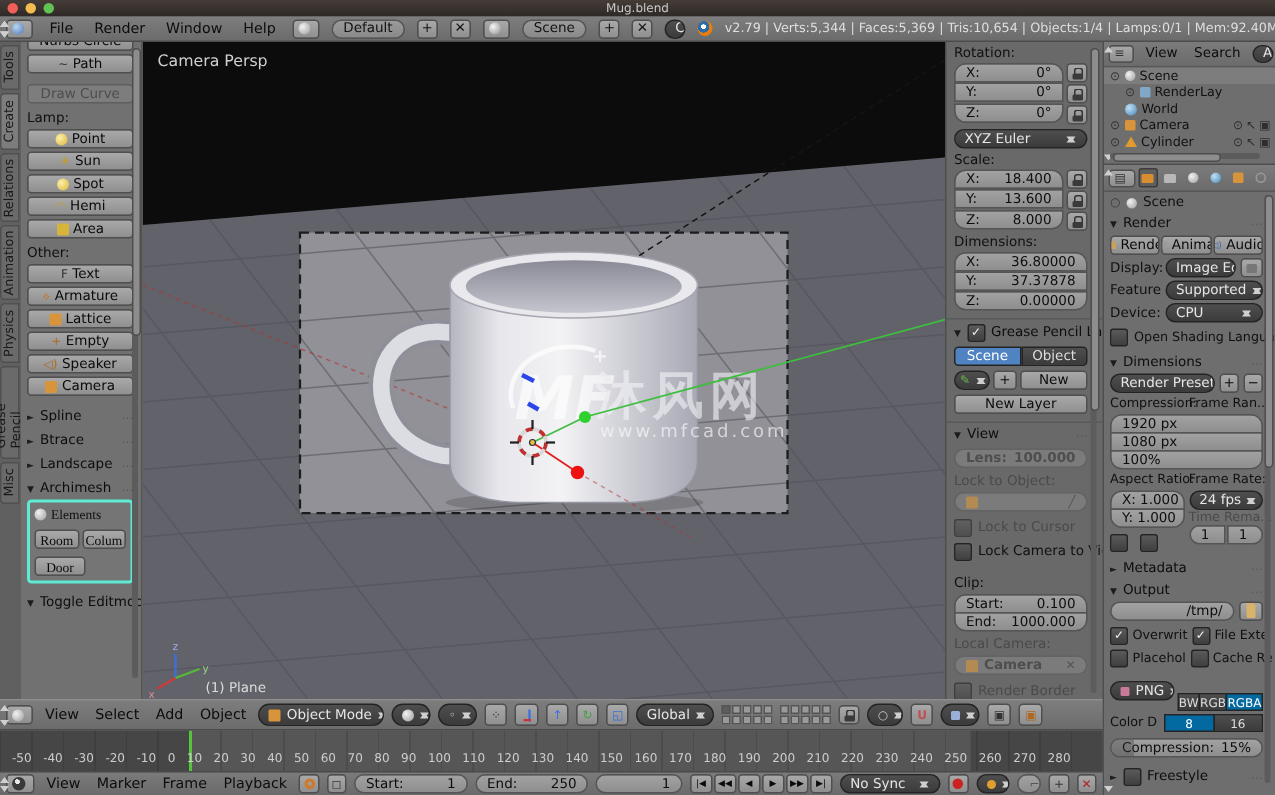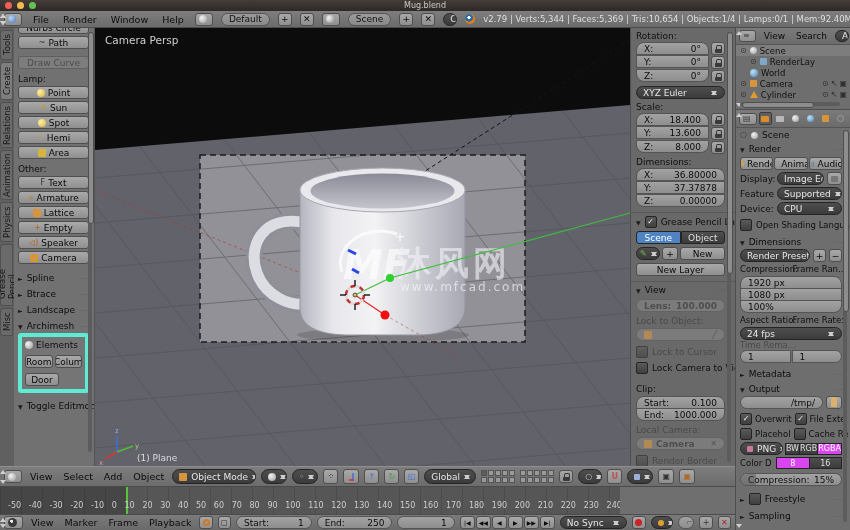--- a/index.html
+++ b/index.html
@@ -65,32 +65,32 @@
   
   #tabsCol{position:absolute;left:0;top:28px;width:14px;height:438px;background:#606060;display:flex;flex-direction:column;gap:2px;padding-top:2px;box-sizing:border-box;}
   .vtab{writing-mode:vertical-rl;transform:rotate(180deg);font-size:8.5px;color:#191919;background:#6a6a6a;
       border:1px solid #505050;border-radius:0 3px 3px 0;display:flex;align-items:center;justify-content:center;
       padding:6px 0;box-sizing:border-box;width:13px;}
   .vtab.active{background:#7d7d7d;}
   #shelf{position:absolute;left:14px;top:28px;width:81px;height:438px;background:#717171;
       border-right:1px solid #535353;box-sizing:border-box;padding:0 5px 0 4px;overflow:hidden;}
   #shelf .btn{margin-top:2px;}
   #shelf .sep{height:5px;}
-  .shelfbox{border:4px solid #5eead4;border-radius:3px;margin-top:2px;padding:3px;background:#757575;}
+  .shelfbox{border:2px solid #5eead4;border-radius:3px;margin-top:2px;padding:3px;background:#757575;font-family:Liberation Serif, serif;}
   
   #viewport{position:absolute;left:95px;top:28px;width:535px;height:438px;background:#64646d;overflow:hidden;}
   
   #vheader{position:absolute;left:0;top:466px;width:735px;height:21px;
       background:linear-gradient(#7d7d7d,#6c6c6c);border-top:1px solid #8e8e8e;border-bottom:1px solid #4b4b4b;
       display:flex;align-items:center;gap:5px;padding:0 4px;box-sizing:border-box;}
   .layers{display:grid;grid-template-columns:repeat(5,6px);grid-auto-rows:6px;gap:1px;}
   .layers .cell{background:#9a9a9a;border:1px solid #555;box-sizing:border-box;}
   .layers .cell.on{background:#5d5d5d;}
   
-  #tl-strip{position:absolute;left:0;top:487px;width:620px;height:27px;background:#565656;
+  #tl-strip{position:absolute;left:0;top:487px;width:735px;height:27px;background:#565656;
       background-image:repeating-linear-gradient(90deg,rgba(0,0,0,.12) 0 1px,transparent 1px 21px);overflow:hidden;}
   #tl-darkL{position:absolute;left:0;top:0;width:127px;height:27px;background:rgba(0,0,0,.18);}
   #tl-darkR{position:absolute;left:647px;top:0;width:88px;height:27px;background:rgba(0,0,0,.18);}
   #playhead{position:absolute;left:126px;top:0;width:2px;height:27px;background:#58c43c;}
   #ruler{position:absolute;left:8px;top:14px;width:706px;display:flex;justify-content:space-between;}
   .ruler-num{font-size:8px;color:#cdcdcd;}
   #tl-header{position:absolute;left:0;top:514px;width:735px;height:16px;
       background:linear-gradient(#7b7b7b,#6a6a6a);border-top:1px solid #4b4b4b;
       display:flex;align-items:center;gap:5px;padding:0 4px;box-sizing:border-box;}
   .transport{display:flex;gap:1px;}
@@ -122,21 +122,21 @@
   #props .hd{height:17px;margin:0 -8px 2px -4px;background:linear-gradient(#7b7b7b,#6b6b6b);
       border-bottom:1px solid #555;display:flex;align-items:center;gap:2px;padding:0 3px;}
   .ptab{width:13px;height:13px;border-radius:2px;display:flex;align-items:center;justify-content:center;flex:none;}
   .ptab.sel{background:#5f5f5f;border:1px solid #3c3c3c;box-sizing:border-box;}
   .prow{display:flex;align-items:center;gap:3px;margin-top:2px;}
   .pcols{display:flex;gap:3px;margin-top:2px;}
   .pcols>div{flex:1;min-width:0;}
   .c3{display:flex;gap:0;margin-top:2px;}
   .c3 .seg{flex:1;height:12px;display:flex;align-items:center;justify-content:center;font-size:8px;
       background:linear-gradient(#4e4e4e,#3b3b3b);color:#ddd;border:1px solid #242424;box-sizing:border-box;margin-left:-1px;}
-  .c3 .seg.on{background:#d946ef;color:#fff;}
+  .c3 .seg.on{background:#0369a1;color:#fff;}
   .slider{position:relative;}
   .slider .fill{position:absolute;left:0;top:0;bottom:0;width:15%;background:rgba(60,60,60,.35);border-radius:8px 0 0 8px;}
   .foldericon{width:11px;height:9px;background:#d9b36a;border-radius:1px;position:relative;}
   .foldericon::before{content:"";position:absolute;top:-2px;left:0;width:5px;height:2px;background:#d9b36a;border-radius:1px 1px 0 0;}
 </style>
 </head>
 <body>
 
 <div id="app">
 
@@ -666,20 +666,32 @@
            <div class="field stackbot">
             <span>100%</span>
           </div>
         </div>
     </div>
     <div class="pcols">
         <div><span class="lbl" style="font-size:8.5px">Aspect Ratio:</span></div>
         <div><span class="lbl" style="font-size:8.5px">Frame Rate:</span></div>
       </div>
     <div class="pcols">
+      <div>
+          <div class="field stacktop">
+            <span>X: 1.000</span>
+          </div>
+           <div class="field stackbot">
+            <span>Y: 1.000</span>
+          </div>
+           <div class="row" style="gap:8px;margin-top:4px">
+            <span class="cb"></span>
+            <span class="cb"></span>
+          </div>
+        </div>
       <div><div class="dd">
             <span>24 fps</span>
             <b class="arr"></b>
           </div>
            <span class="lbl dim" style="font-size:8.5px">Time Rema...</span>
            <div class="row" style="gap:1px">
             <div class="field" style="flex:1;border-radius:7px 0 0 7px">
               <span>1</span>
             </div>
             <div class="field" style="flex:1;border-radius:0 7px 7px 0">
@@ -720,21 +732,21 @@
         <span class="lbl" style="font-size:8.5px;flex:1">Placehol</span>
       <span class="cb"></span>
         <span class="lbl" style="font-size:8.5px">Cache Re</span>
       </div>
     <div class="prow">
       <span class="dd" style="width:44px">
           <i class="ico" style="width:6px;height:6px;background:#c87a9a;border-radius:1px"></i>
           <span>PNG</span>
           <b class="arr"></b>
         </span>
-      <span class="c3" style="flex:1;margin-top:0">
+      <span class="c3" style="flex:1;margin-top:15px">
         <span class="seg">BW</span>
         <span class="seg">RGB</span>
         <span class="seg on">RGBA</span>
         </span>
       </div>
     <div class="prow">
         <span class="lbl" style="width:34px;font-size:8.5px">Color D</span>
       <span class="c3" style="flex:1;margin-top:0">
         <span class="seg on">8</span>
         <span class="seg">16</span>

